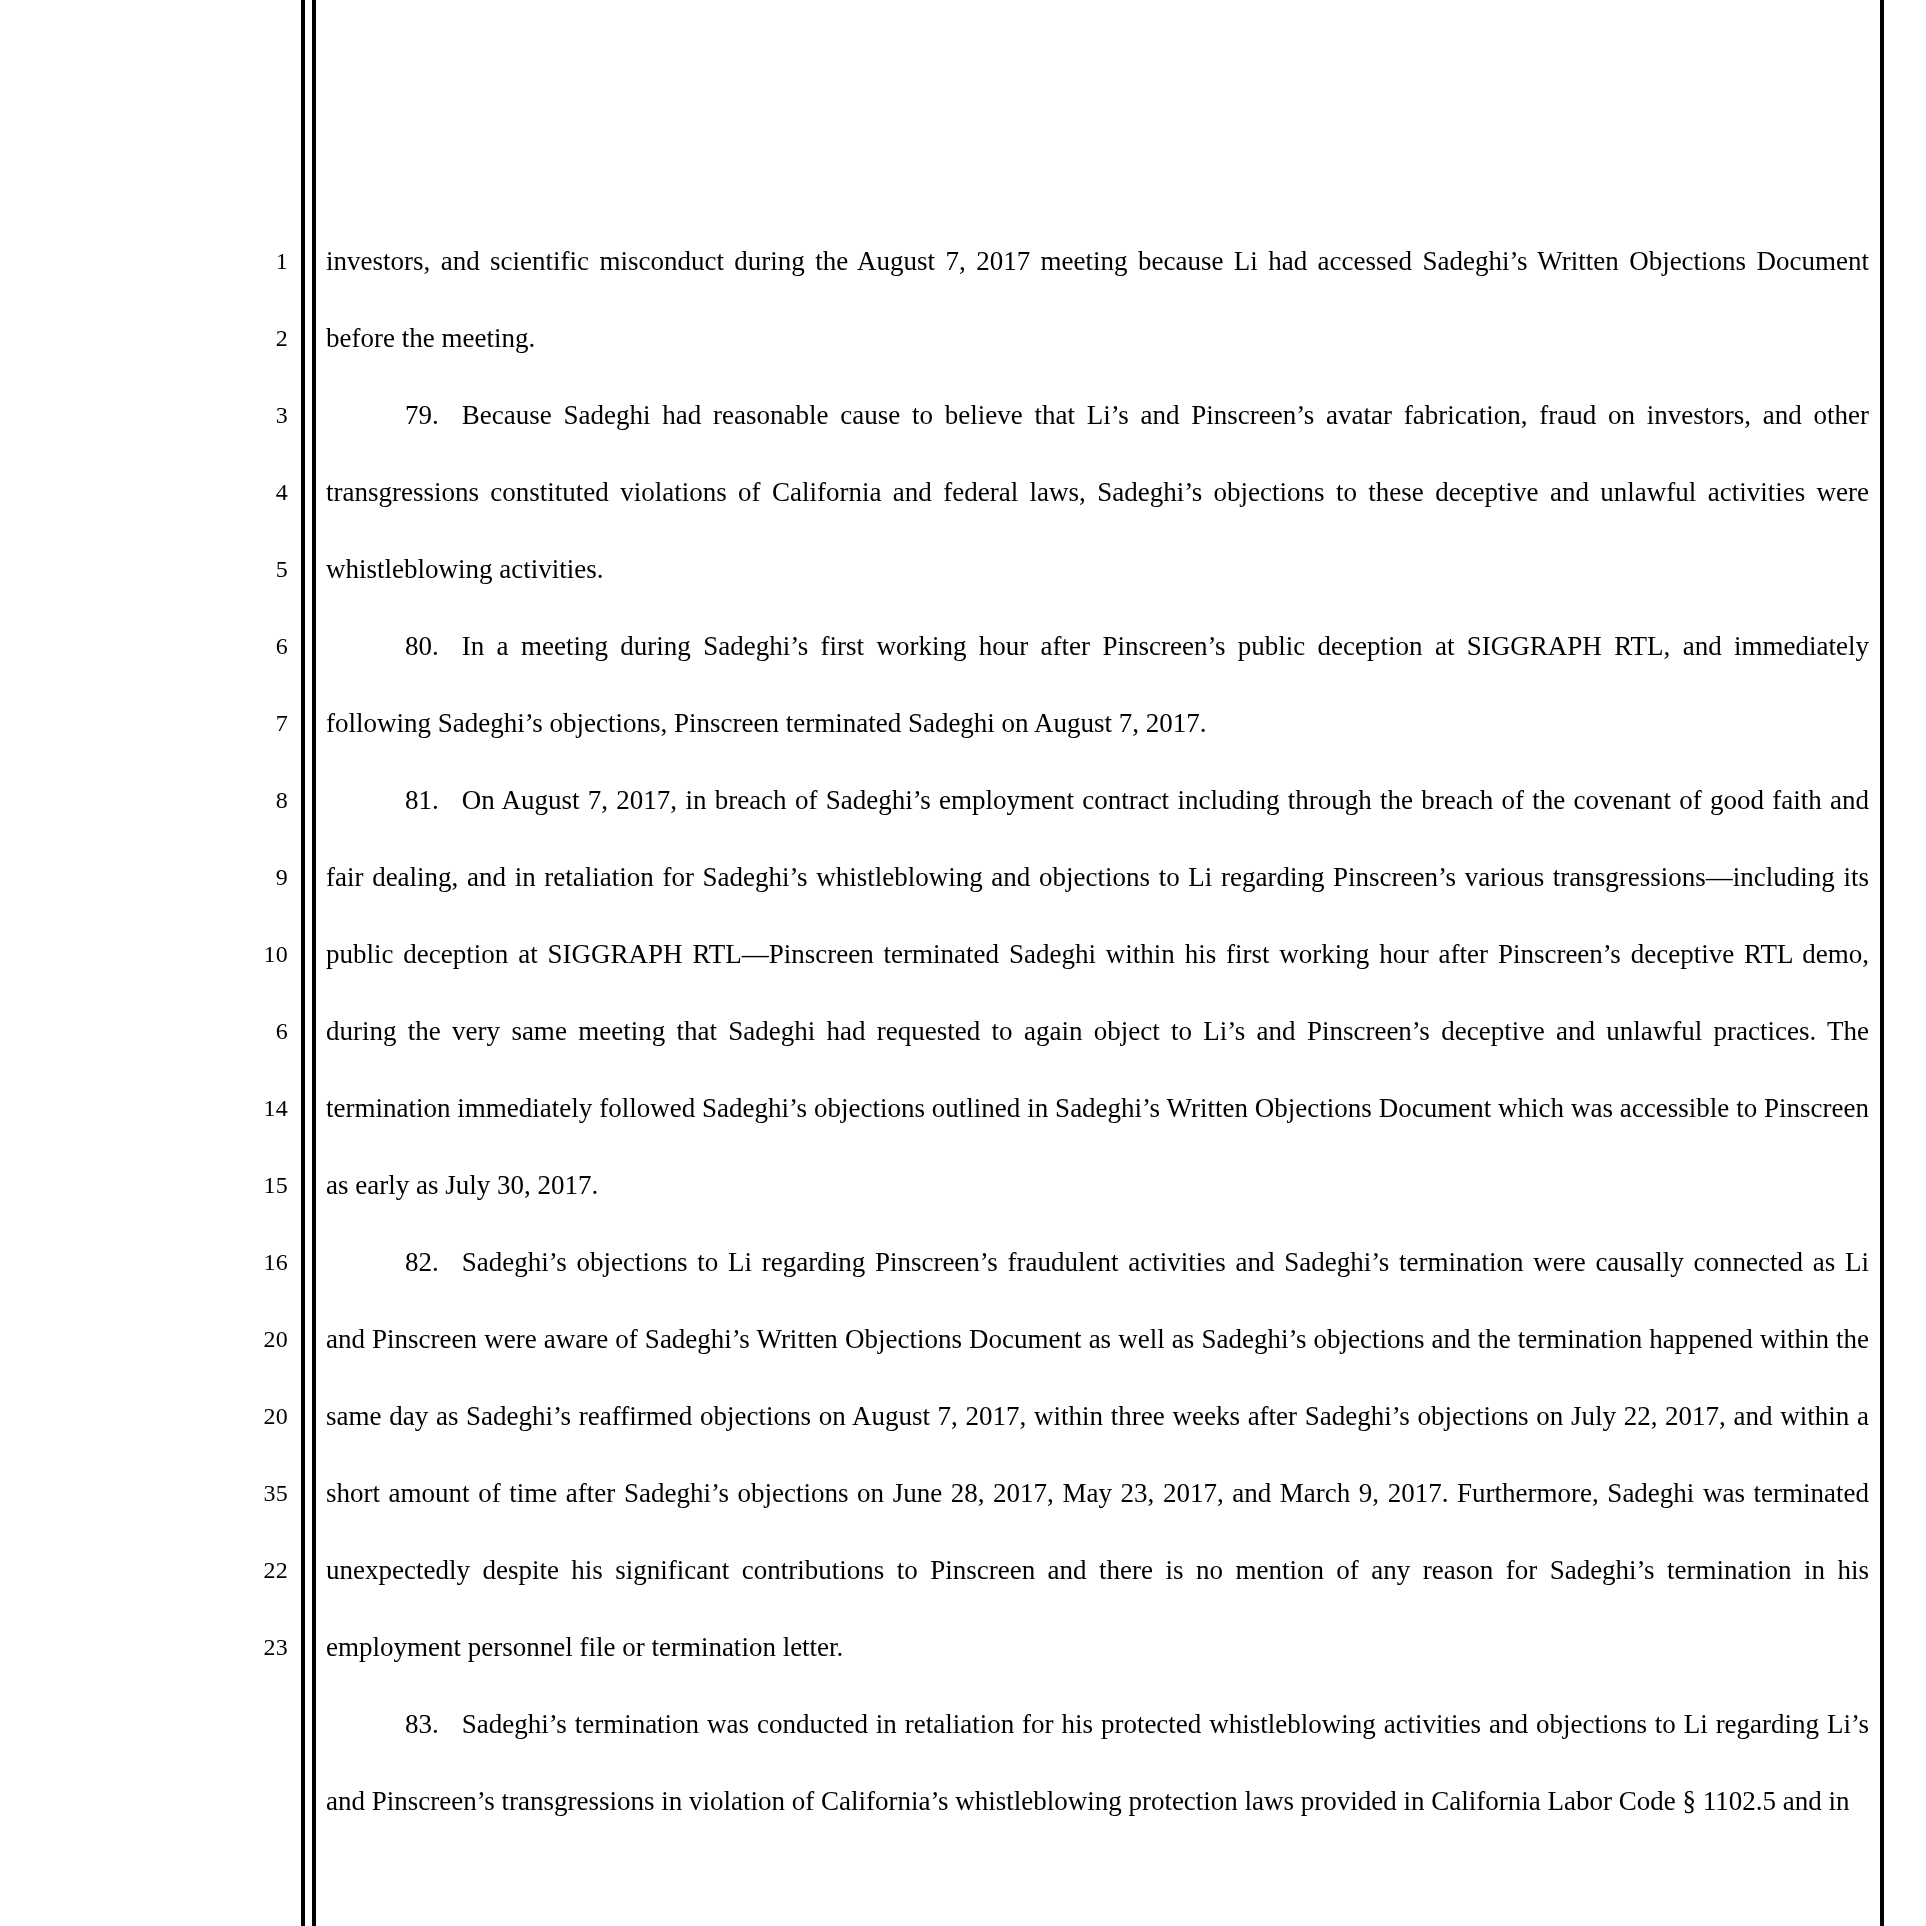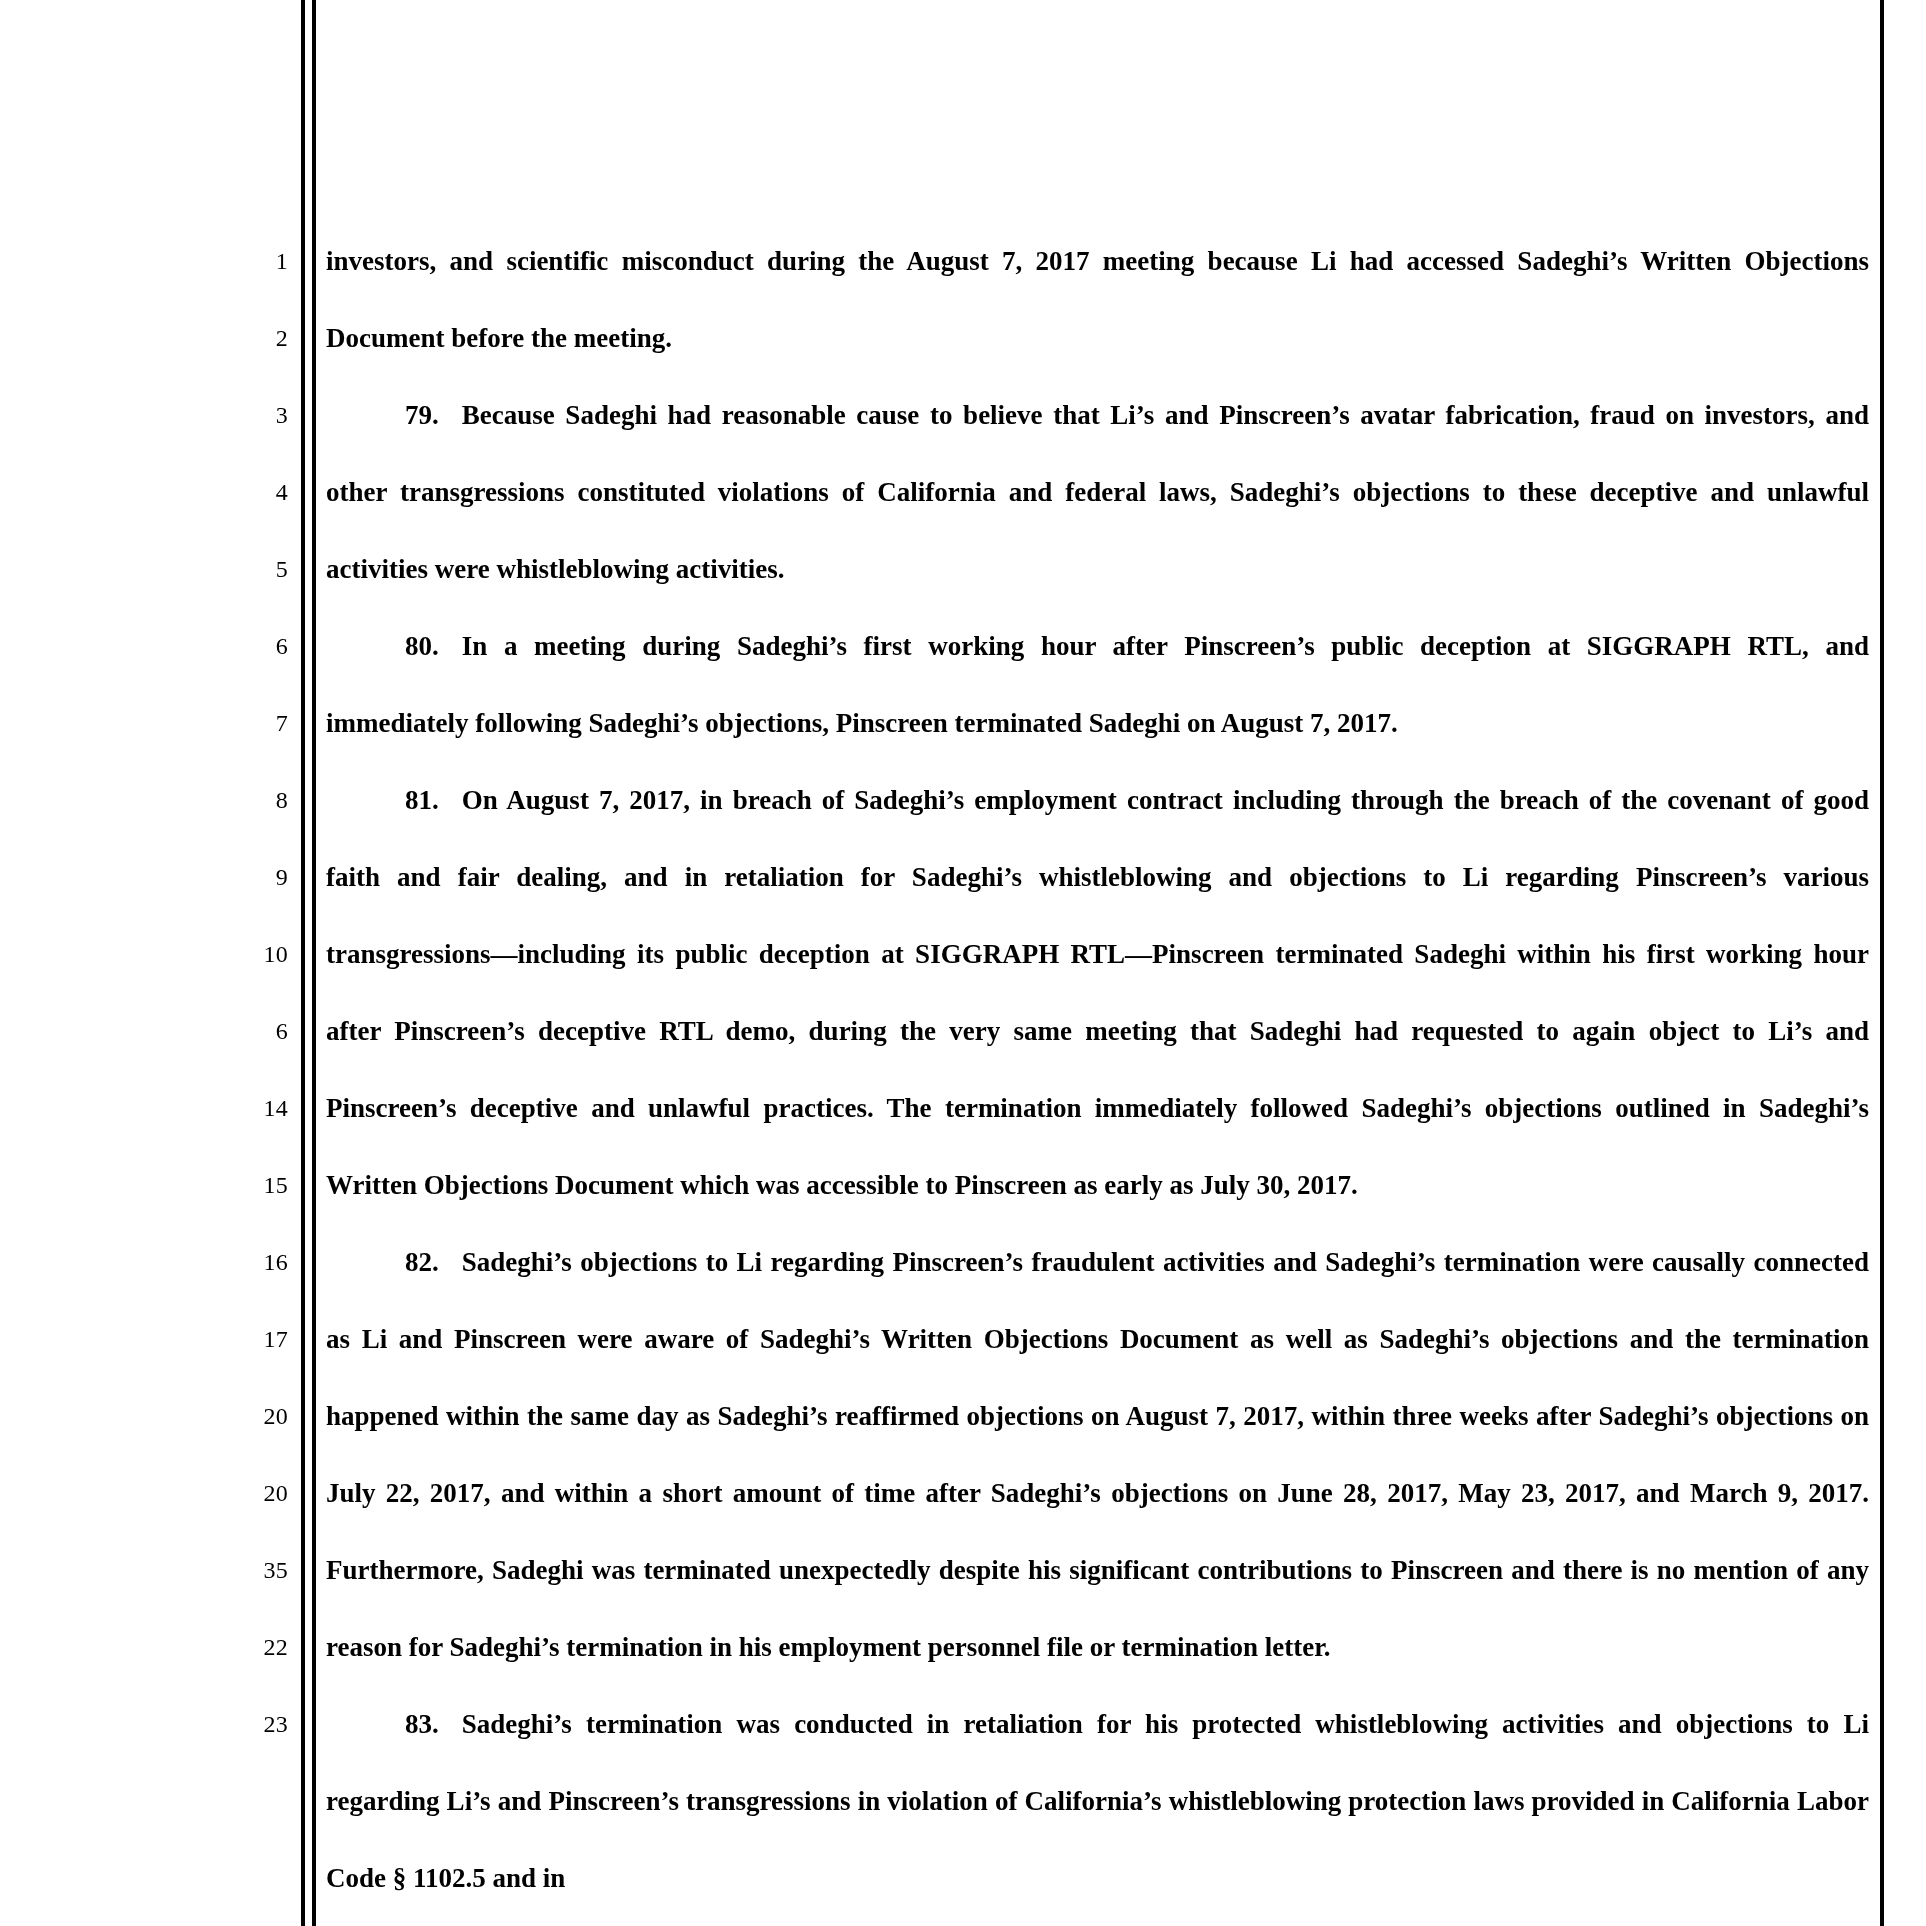--- a/index.html
+++ b/index.html
@@ -51,21 +51,20 @@
   }
 
   
   .body-col {
     position: absolute;
     left: 326px;
     top: 223px;
     width: 1543px;
     font-size: 27px;
     line-height: 77px;
-    font-weight: bold;
   }
   .body-col p {
     margin: 0;
     text-align: justify;
     text-justify: inter-word;
     text-indent: 0;
     hyphens: none;
   }
   .indent {
     display: inline-block;
@@ -94,21 +93,20 @@
     <div>5</div>
     <div>6</div>
     <div>7</div>
     <div>8</div>
     <div>9</div>
     <div>10</div>
     <div>6</div>
     <div>14</div>
     <div>15</div>
     <div>16</div>
-    <div>17</div>
     <div>20</div>
     <div>20</div>
     <div>35</div>
     <div>22</div>
     <div>23</div>
 
   </div>
 
   <div class="body-col">
 

